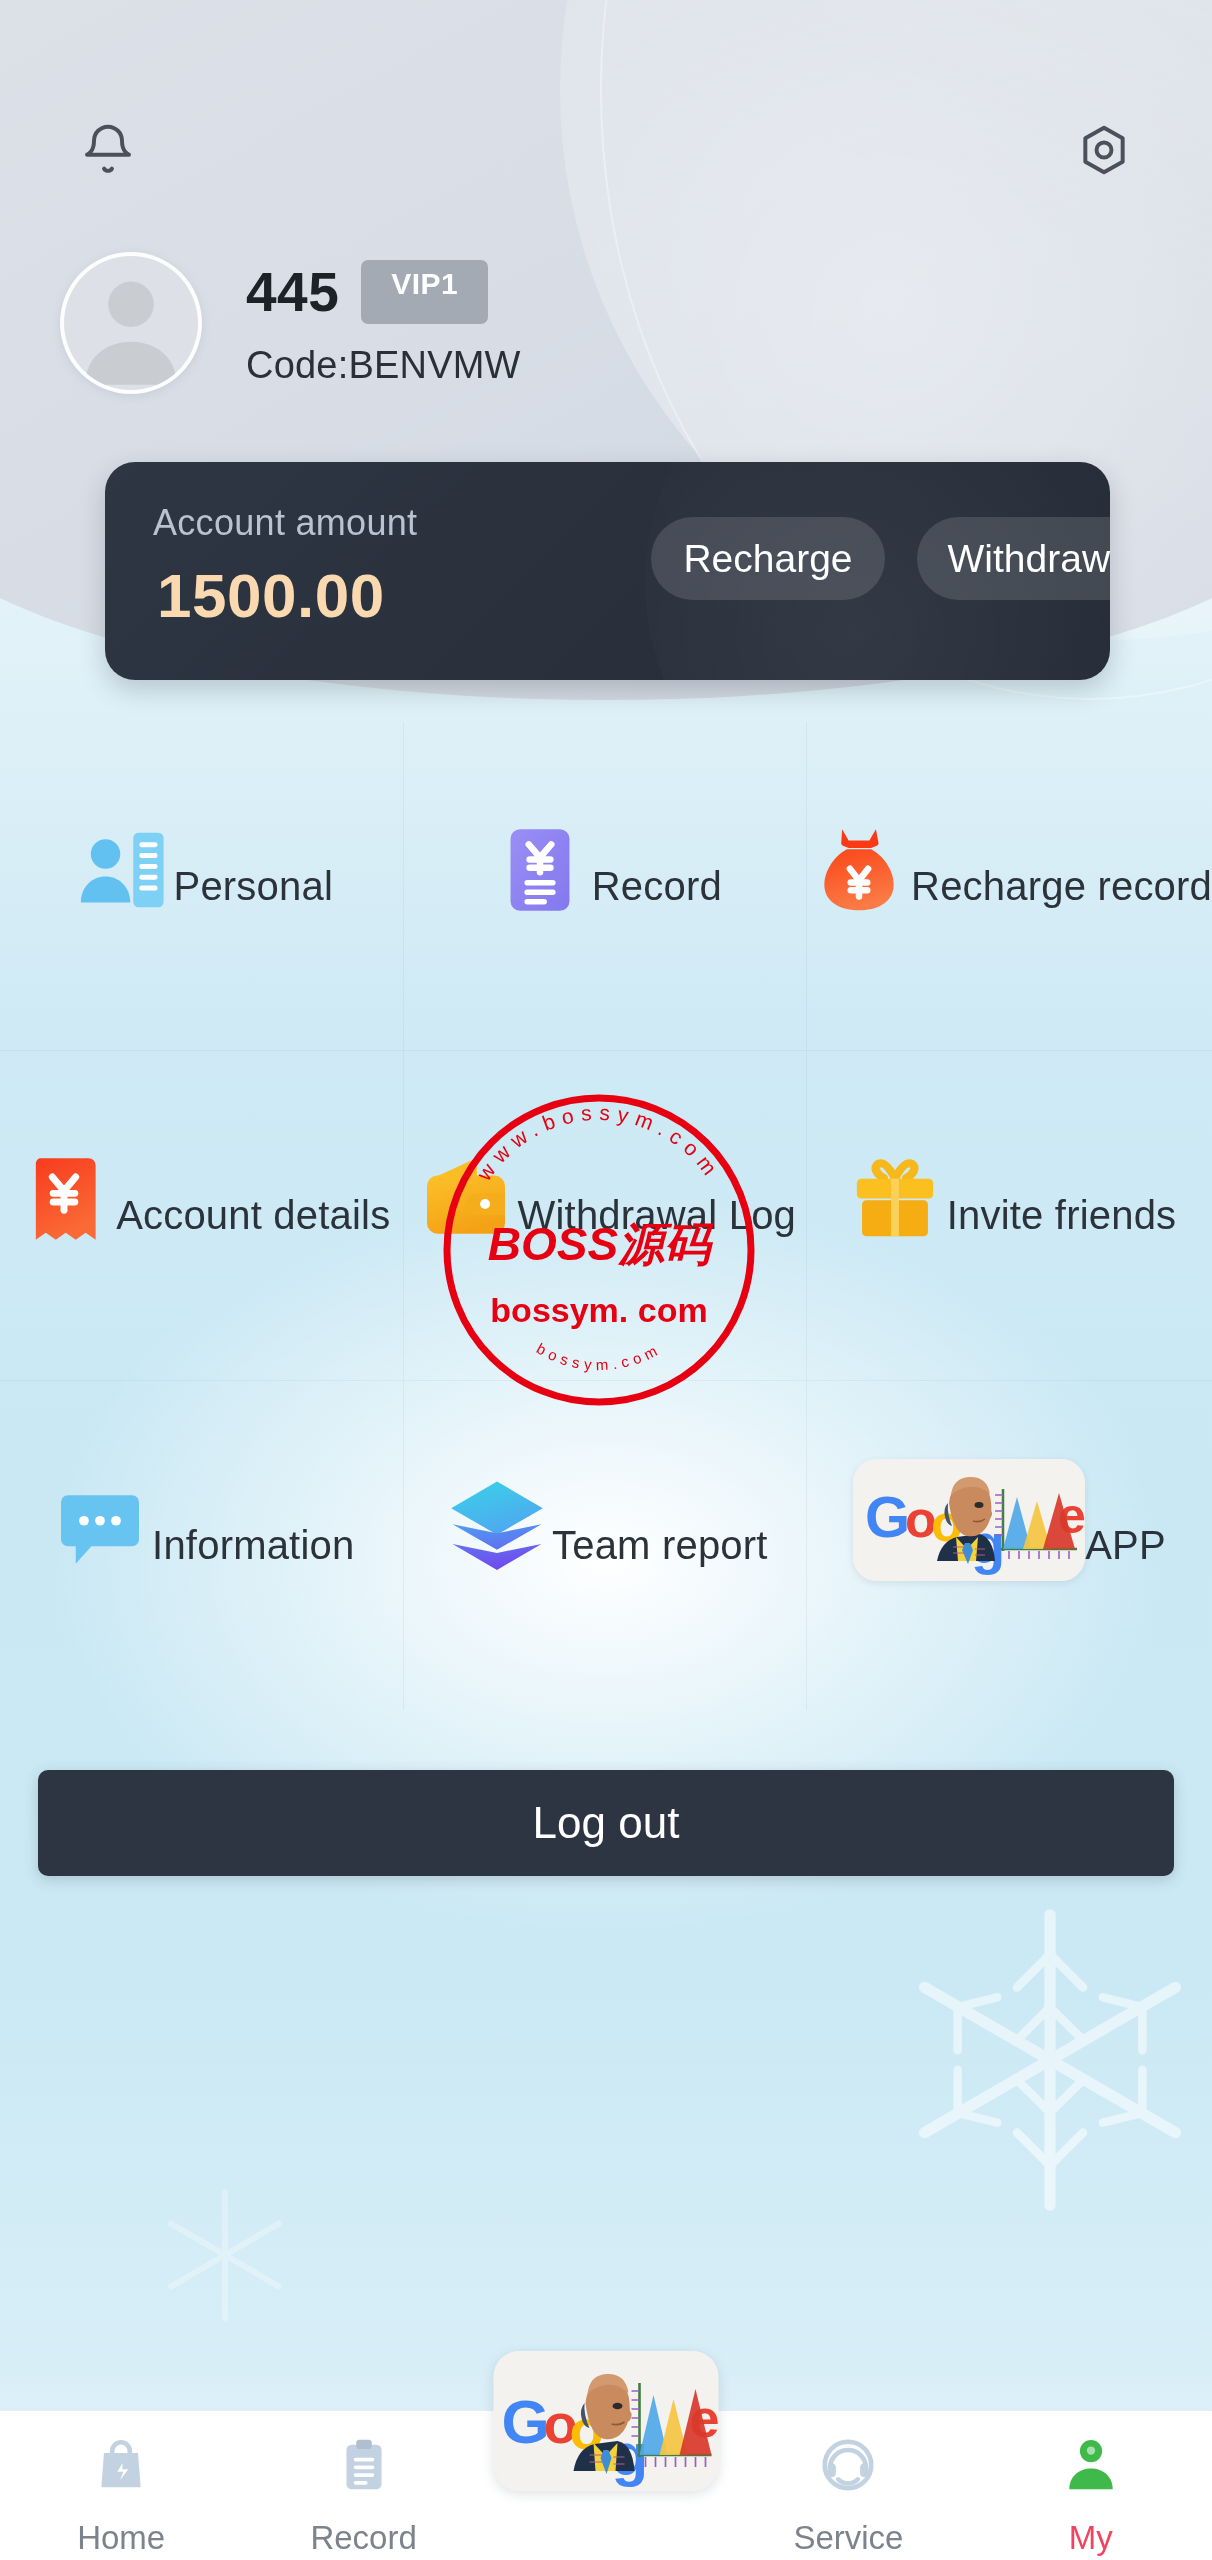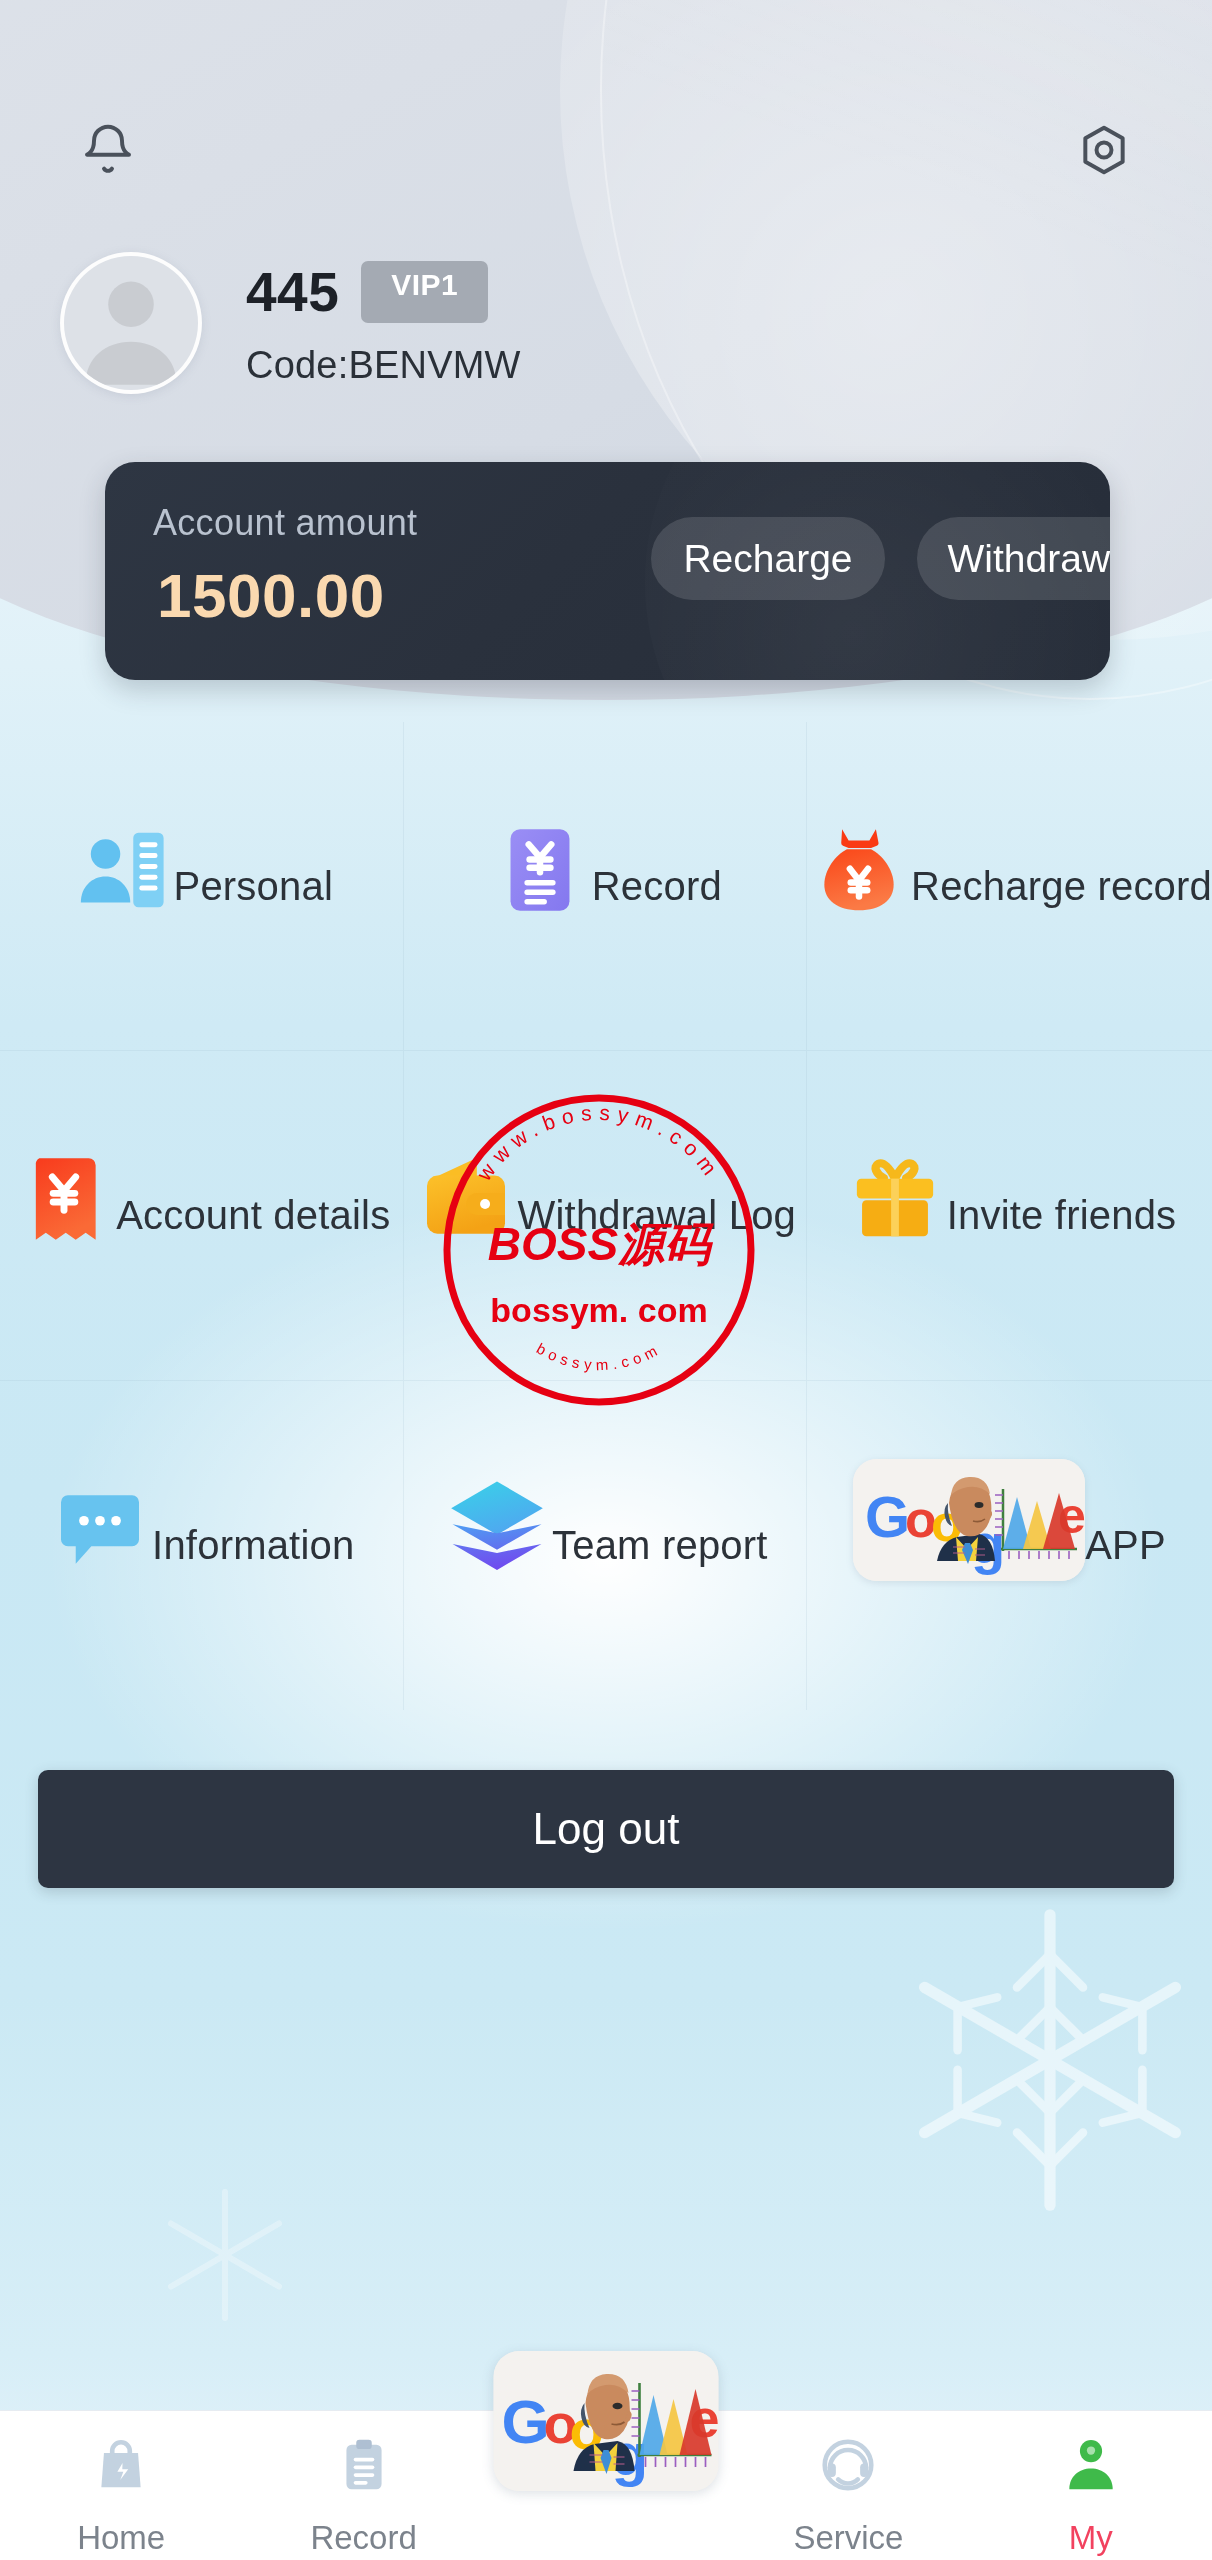--- a/index.html
+++ b/index.html
@@ -76,21 +76,21 @@
   #profile { position:absolute; left:60px; top:252px; display:flex; align-items:center; }
   #avatar {
     width:142px; height:142px; border-radius:50%;
     background:#dde1e7;
     border:4px solid rgba(255,255,255,.92);
     box-shadow:0 2px 10px rgba(120,135,155,.18);
     display:flex; align-items:center; justify-content:center;
     overflow:hidden; flex:0 0 auto;
   }
   #profile-text { margin-left:44px; }
-  #name-row { display:flex; align-items:center; gap:22px; }
+  #name-row { display:flex; gap:22px; }
   #username { font-size:55px; font-weight:bold; color:#1d2128; letter-spacing:.5px; }
   #vip-badge {
     background:#a4aab3; color:#ffffff;
     font-size:30px; font-weight:bold;
     padding:7px 30px 21px; border-radius:7px;
     letter-spacing:.5px;
   }
   #usercode { margin-top:20px; font-size:38px; color:#2a3038; letter-spacing:.2px; }
 
   
@@ -148,21 +148,21 @@
     height:124px; display:flex; align-items:flex-end; justify-content:center;
     margin-bottom:52px;
   }
   .cell-label {
     font-size:40px; color:#2c3239; letter-spacing:.2px; white-space:nowrap;
   }
 
   
   #logout-btn {
     position:absolute; left:38px; top:1770px;
-    width:1136px; height:118px;
+    width:1136px; height:106px;
     background:#2d3542;
     border-radius:10px;
     display:flex; align-items:center; justify-content:center;
     color:#ffffff; font-size:44px; cursor:pointer;
     box-shadow:0 4px 14px rgba(45,53,66,.2);
   }
 
   
   #watermark {
     position:absolute; left:437px; top:1088px;

